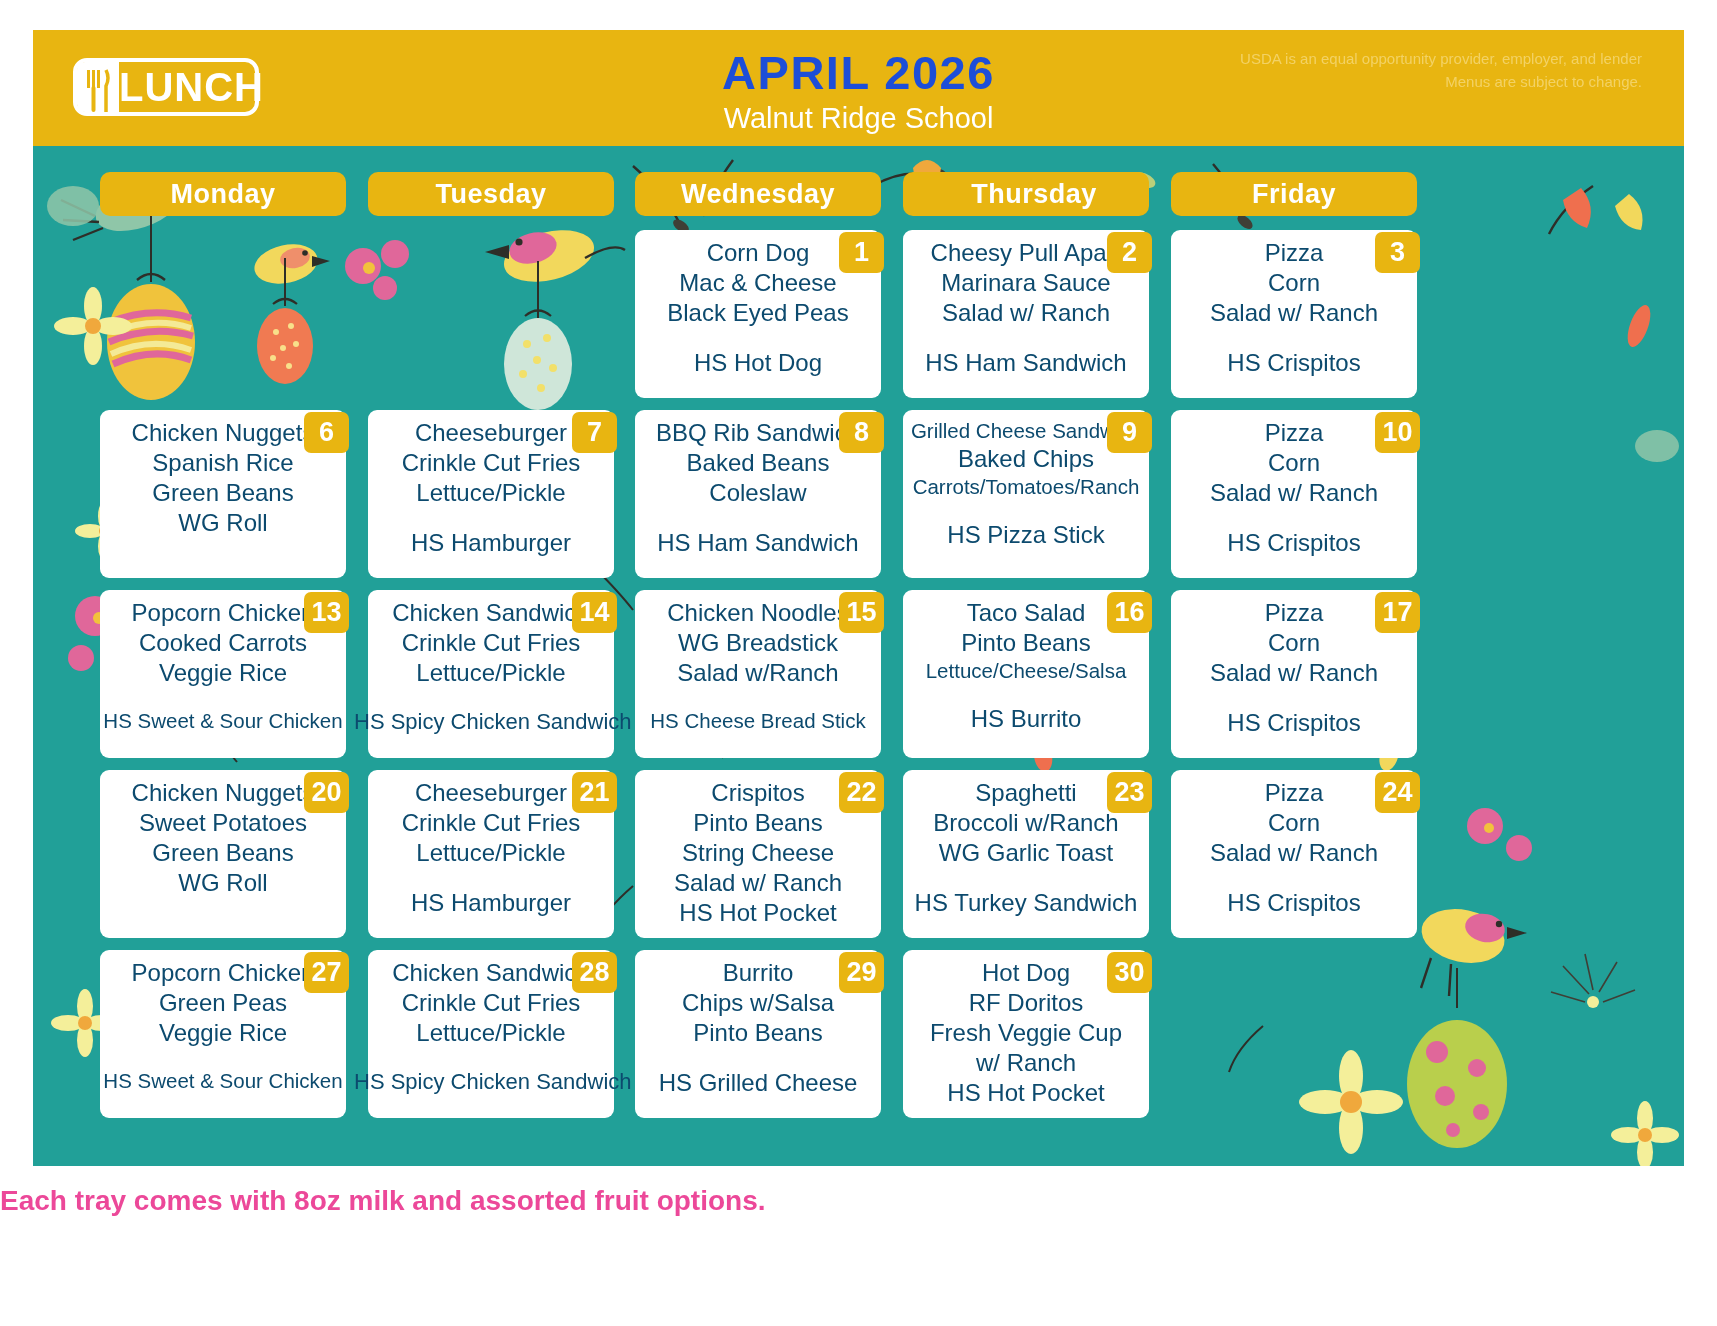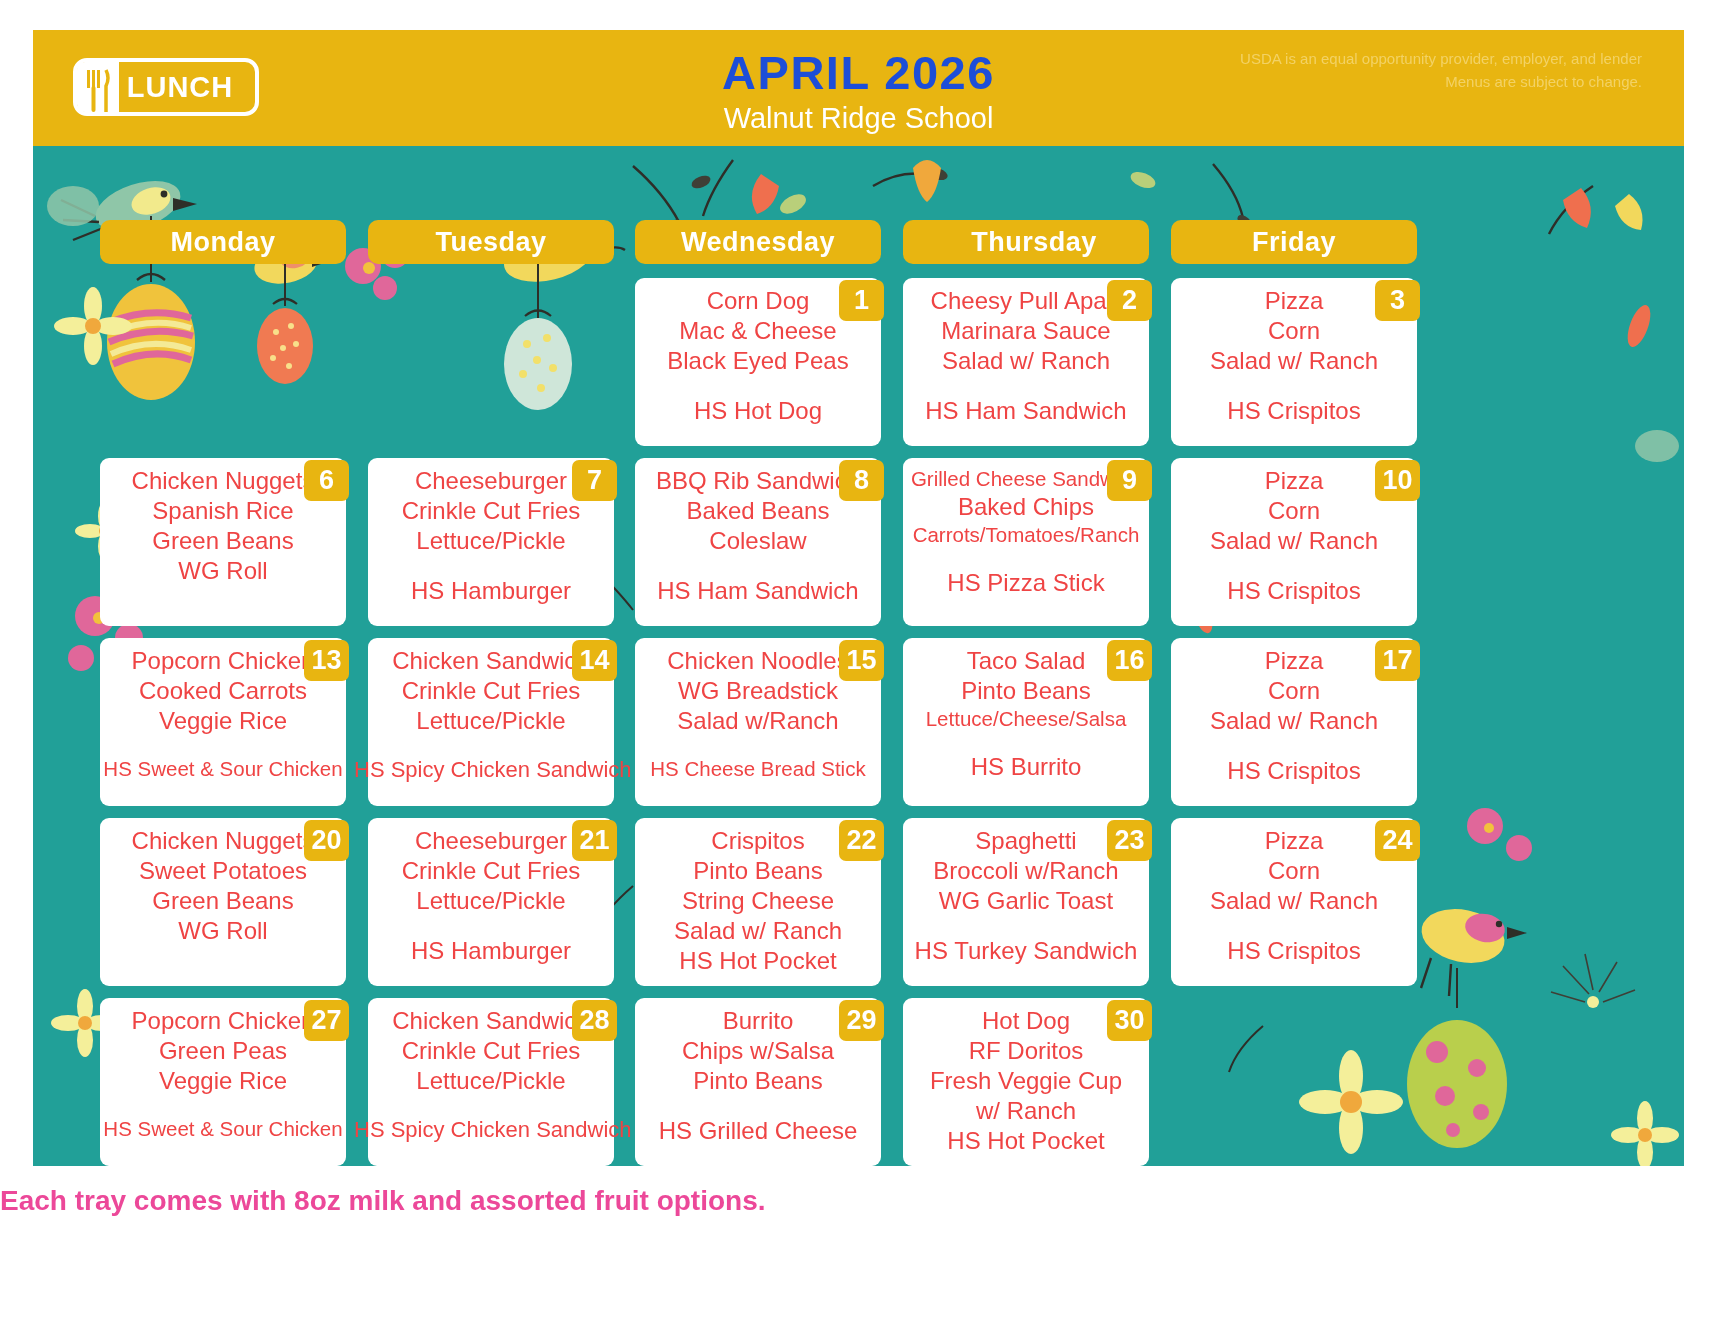--- a/index.html
+++ b/index.html
@@ -46,21 +46,21 @@
     background: #ffffff;
     border-radius: 8px 0 0 8px;
     position: relative;
     flex: none;
   }
   #fork-box svg { position: absolute; left: 8px; top: 6px; }
   #lunch-label {
     flex: 1;
     text-align: center;
     color: #ffffff;
-    font-size: 29px;
+    font-size: 40px;
     font-weight: bold;
     letter-spacing: 1px;
     padding-right: 14px;
   }
 
   #title-block {
     position: absolute;
     left: 0; right: 0;
     top: 18px;
     text-align: center;
@@ -100,21 +100,20 @@
     overflow: hidden;
   }
 
   #decor { position: absolute; inset: 0; pointer-events: none; }
 
   #grid {
     position: absolute;
     left: 0; top: 0;
     width: 1651px;
     height: 1104px;
-    margin-top: 48px;
   }
 
   .dayhead {
     position: absolute;
     height: 44px;
     background: #e8b511;
     border-radius: 10px;
     color: #ffffff;
     font-size: 27px;
     font-weight: bold;
@@ -129,21 +128,21 @@
     background: #ffffff;
     border-radius: 9px;
   }
 
   .cell-inner {
     position: absolute;
     left: -14px;
     right: -14px;
     top: 8px;
     text-align: center;
-    color: #ef4444;
+    color: #0c4a6e;
     line-height: 1.255;
   }
 
   .mline { font-size: 24px; white-space: nowrap; }
   .mline.sm { font-size: 20.5px; }
   .mline.xs { font-size: 22px; }
   .spacer { height: 20px; }
 
   .datebadge {
     position: absolute;

